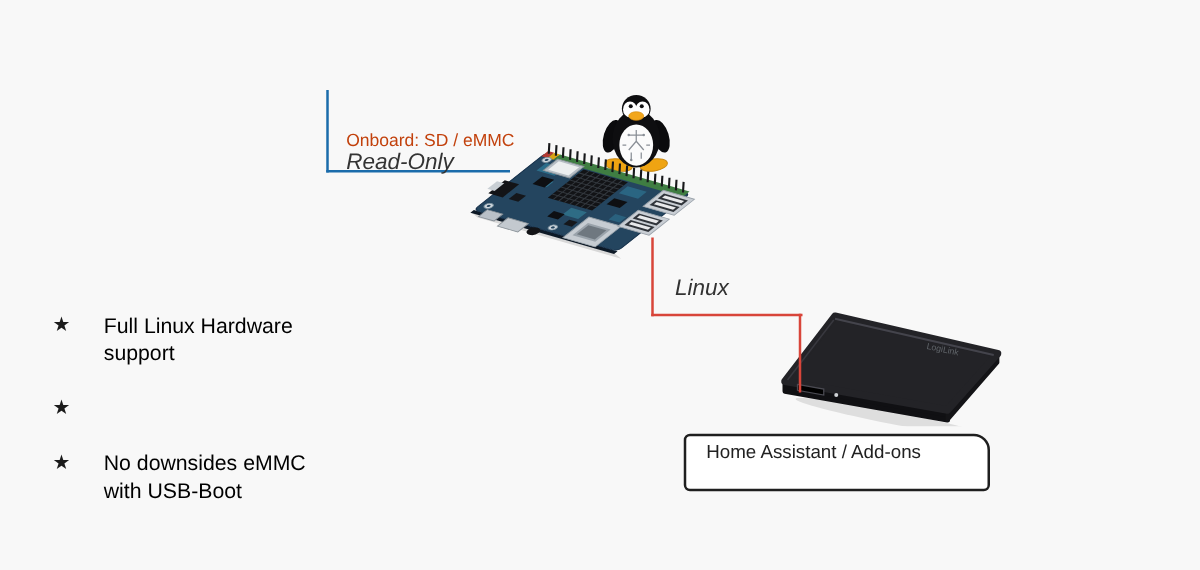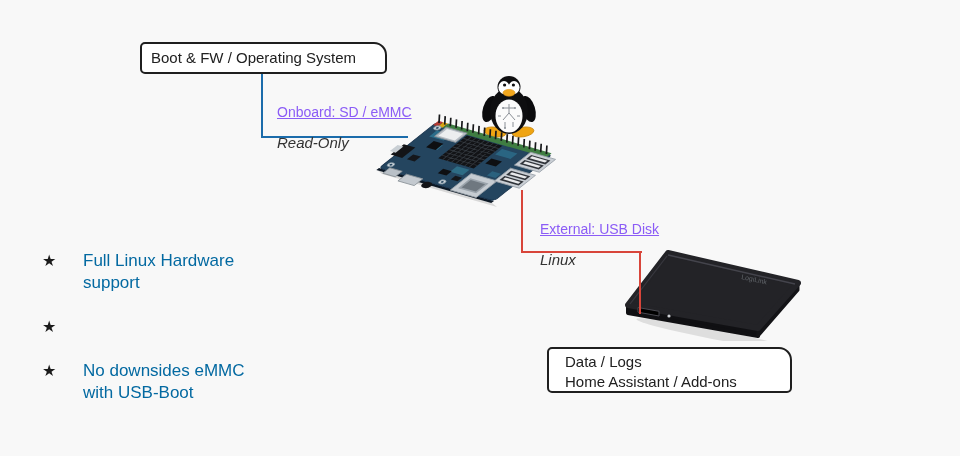--- a/index.html
+++ b/index.html
@@ -30,28 +30,28 @@
   .callout.bottom{
     left:547px;top:347px;width:245px;height:46px;
     padding:3px 0 0 16px;line-height:20px;
   }
 
   
   .seg{position:absolute;}
 
   
   .conn-label{position:absolute;}
-  .conn-title{font-size:14px;color:#8b5cf6;line-height:16px;text-decoration:underline;}
-  .conn-sub{font-size:15px;font-style:italic;color:#333333;line-height:16px;margin-top:15px;}
+  .conn-title{font-size:14px;color:#c2410c;line-height:16px;}
+  .conn-sub{font-size:18px;font-style:italic;color:#333333;line-height:16px;margin-top:1px;}
 
   
   .features{position:absolute;left:42px;top:250px;width:245px;}
   .feature-item{display:flex;margin-bottom:22px;}
   .feature-star{flex:0 0 41px;font-size:16px;line-height:22px;color:#1b1b1b;}
-  .feature-text{width:195px;font-size:17px;line-height:22px;color:#0369a1;}
+  .feature-text{width:195px;font-size:17px;line-height:22px;color:#000000;}
 
   svg{display:block;}
 </style>
 </head>
 <body>
 
 <div class="stage">
 
   <svg class="abs" style="left:477px;top:74px" width="64" height="64" viewBox="0 0 64 64" aria-hidden="true">
     <ellipse cx="18" cy="58" rx="11" ry="4.8" fill="#efa412" stroke="#c9880e" stroke-width="0.8" transform="rotate(9 18 58)"></ellipse>
@@ -135,36 +135,31 @@
     <text x="128" y="33" transform="rotate(12 128 33)" font-size="7" fill="#5f6368">LogiLink</text>
   </svg>
 
   <div class="seg" style="left: 261px; top: 72px; width: 2px; height: 66px; background: rgb(27, 108, 171);"></div>
   <div class="seg" style="left: 261px; top: 136px; width: 147px; height: 2px; background: rgb(27, 108, 171);"></div>
 
   <div class="seg" style="left: 521px; top: 190px; width: 2px; height: 63px; background: rgb(216, 69, 58);"></div>
   <div class="seg" style="left: 521px; top: 251px; width: 121px; height: 2px; background: rgb(216, 69, 58);"></div>
   <div class="seg" style="left: 639px; top: 251px; width: 2px; height: 63px; background: rgb(216, 69, 58);"></div>
 
-  <div class="callout top abs">
-    <span>Boot &amp; FW / Operating System</span>
-  </div>
 
   <div class="conn-label" style="left:277px;top:104px">
     <div class="conn-title">Onboard: SD / eMMC</div>
     <div class="conn-sub">Read-Only</div>
   </div>
 
   <div class="conn-label" style="left:540px;top:221px">
-    <div class="conn-title">External: USB Disk</div>
     <div class="conn-sub">Linux</div>
   </div>
 
   <div class="callout bottom abs">
-    <div>Data / Logs</div>
     <div>Home Assistant / Add-ons</div>
   </div>
 
   <div class="features">
     <div class="feature-item">
       <span class="feature-star">★</span>
       <span class="feature-text">Full Linux Hardware support</span>
     </div>
     <div class="feature-item">
       <span class="feature-star">★</span>

